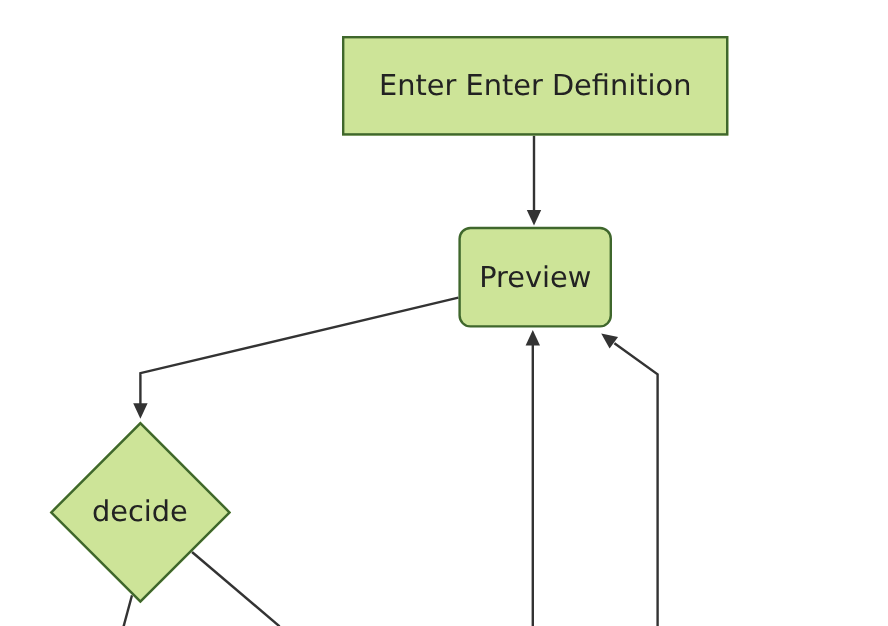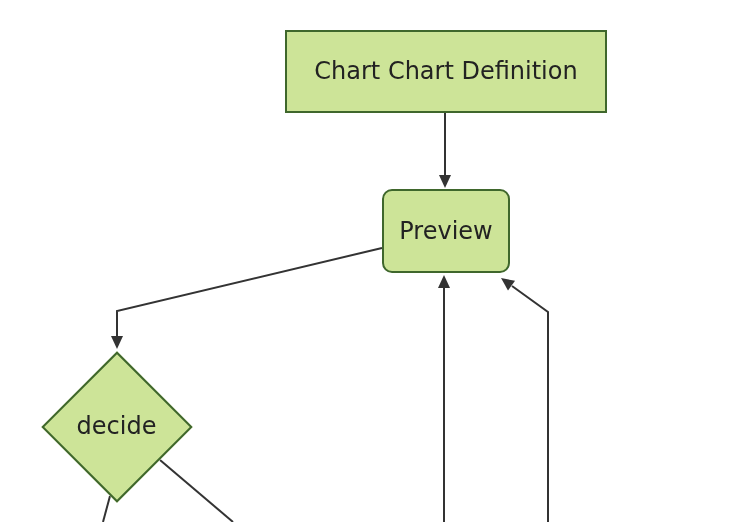--- a/index.html
+++ b/index.html
@@ -56,21 +56,21 @@
       <polygon points="117,349 111,336 123,336" fill="#333333"></polygon>
       <polyline points="110,496 103,522" fill="none" stroke="#333333" stroke-width="2"></polyline>
       <polyline points="160,460 233,522" fill="none" stroke="#333333" stroke-width="2"></polyline>
       <polyline points="444,522 444,287" fill="none" stroke="#333333" stroke-width="2"></polyline>
       <polygon points="444,275 450,288 438,288" fill="#333333"></polygon>
       <polyline points="548,522 548,312 512,286" fill="none" stroke="#333333" stroke-width="2"></polyline>
       <polygon points="501,278 515.0425992819917,280.79381556395646 507.98453890989117,290.4986485755947" fill="#333333"></polygon>
     </svg>
 
   <div class="node rect">
-    <span class="node-label">Chart Chart Definition</span>
+    <span class="node-label">Enter Enter Definition</span>
   </div>
 
   <div class="node diamond">
     <div class="diamond-shape"></div>
     <span class="node-label">decide</span>
   </div>
 
   <div class="node rounded">
     <span class="node-label">Preview</span>
   </div>

